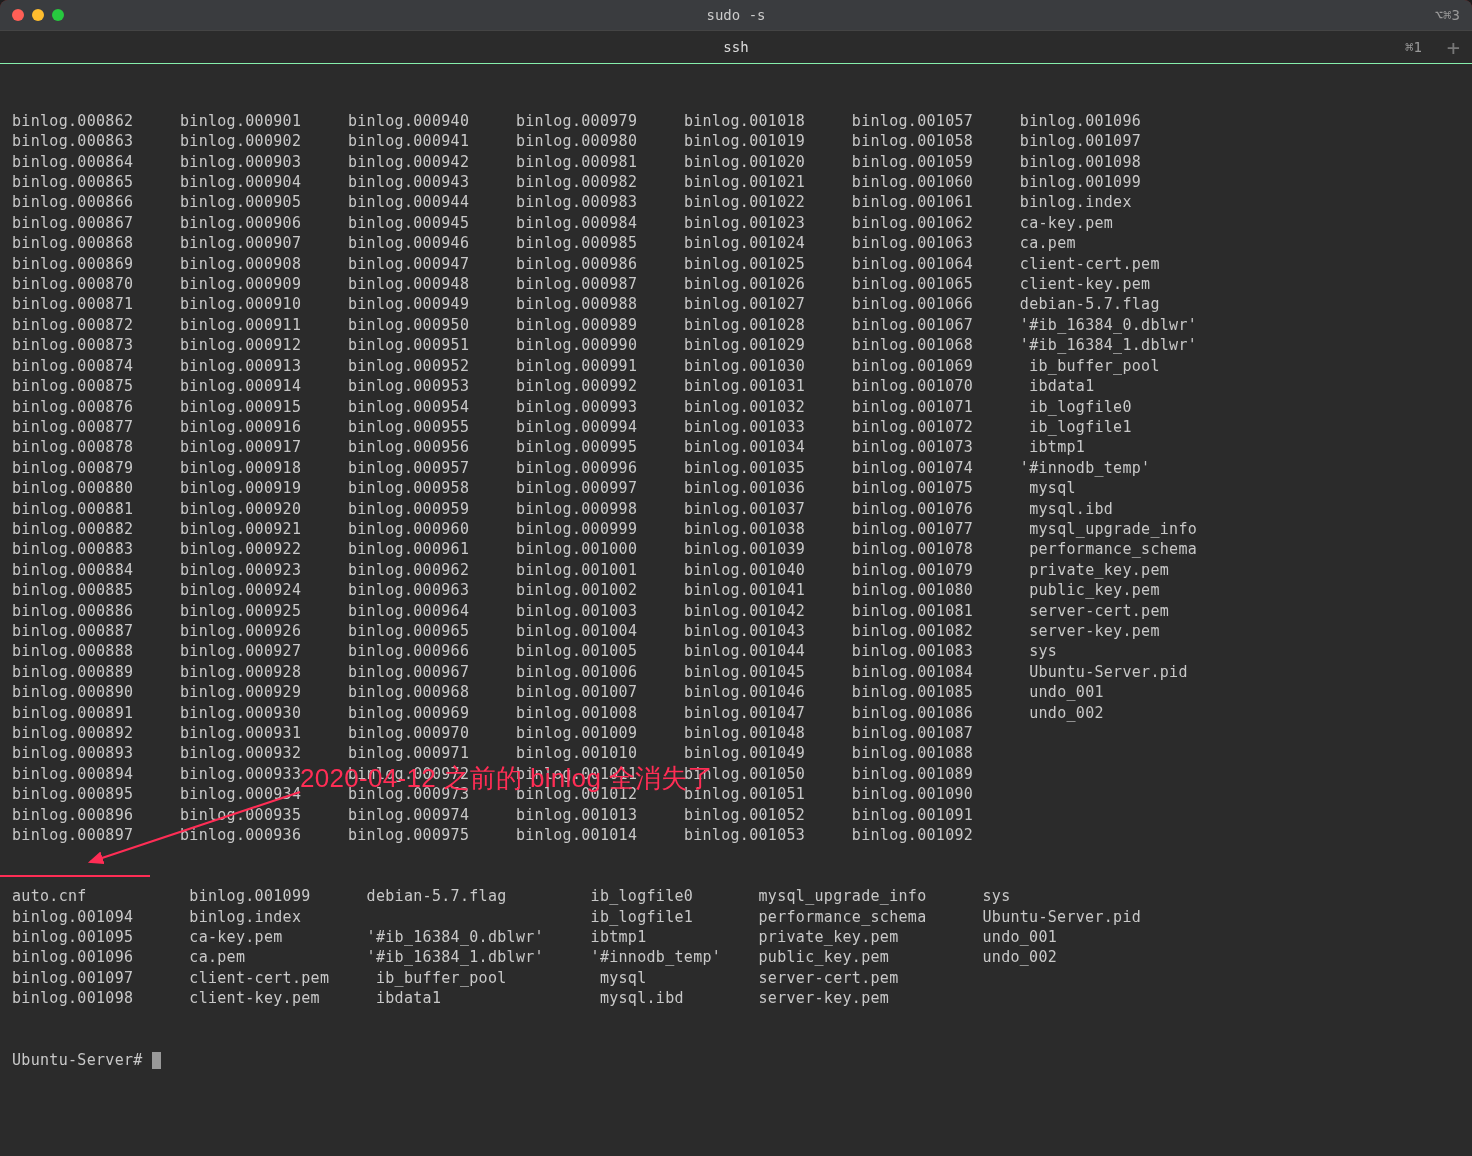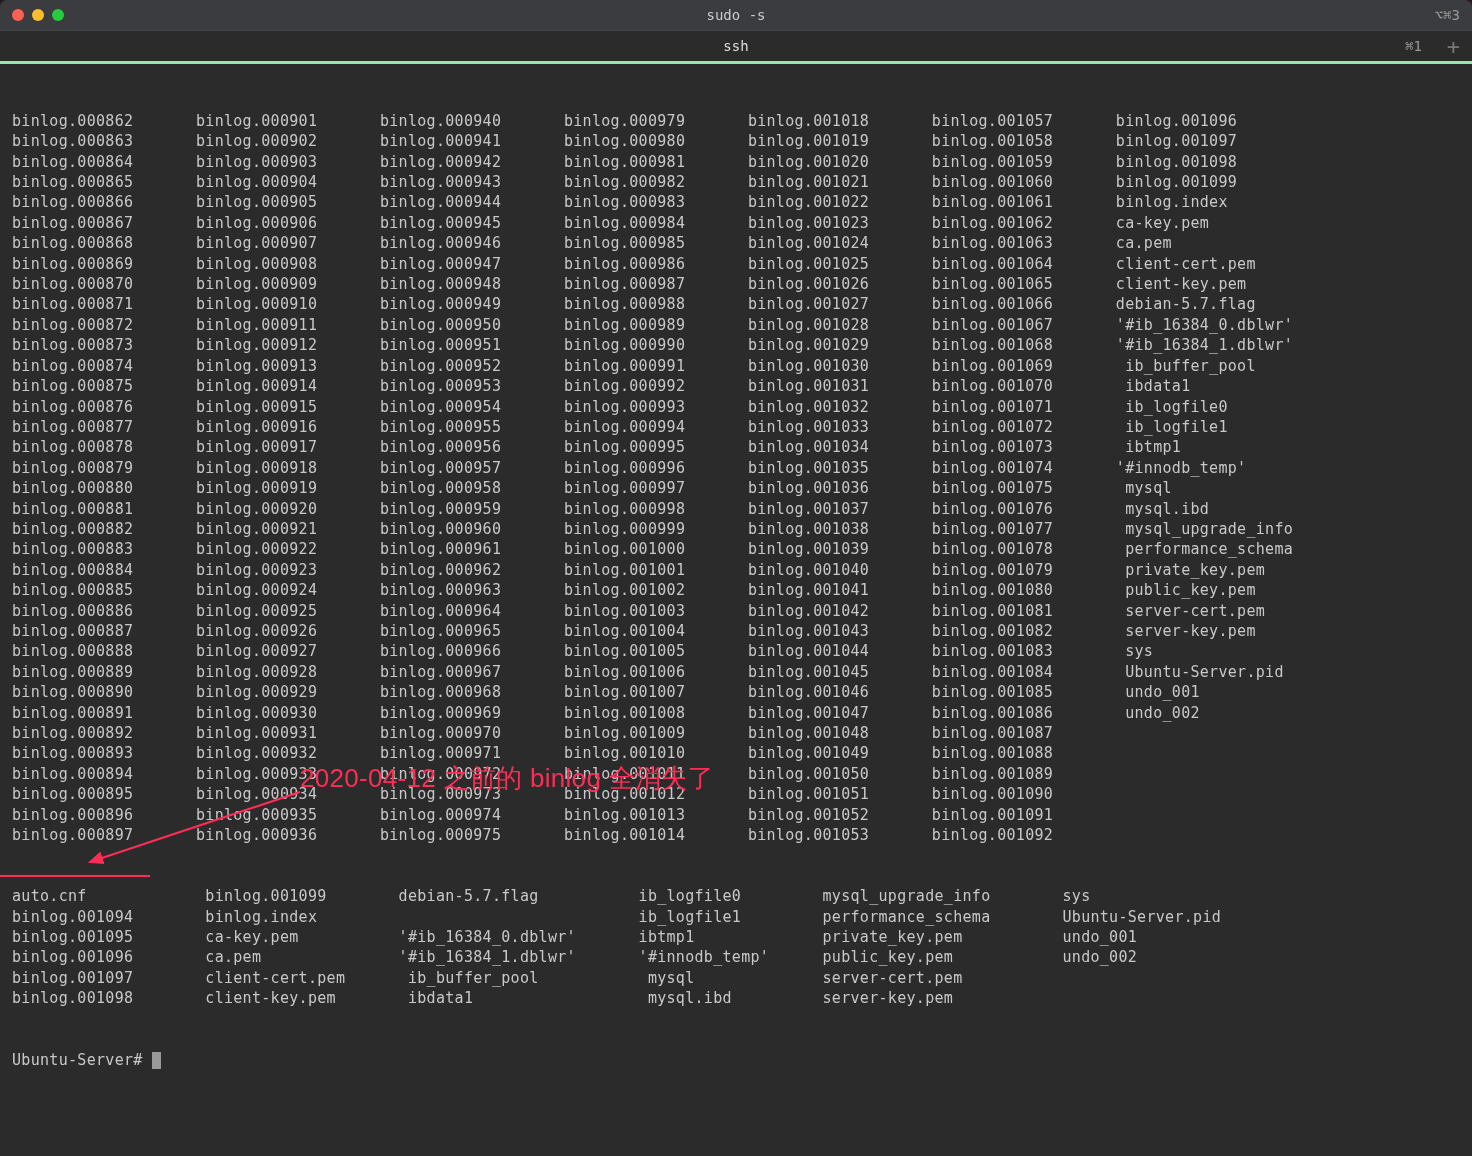--- a/index.html
+++ b/index.html
@@ -48,21 +48,21 @@
 .titlebar-right {
   position: absolute;
   right: 12px;
   color: #999;
   font-size: 14px;
 }
 .tabbar {
   height: 34px;
   background: #2b2b2b;
   border-top: 1px solid #444;
-  border-bottom: 3px solid #86efac;
+  border-bottom: 1px solid #86efac;
   display: flex;
   align-items: center;
   position: relative;
 }
 .tab {
   flex: 1;
   text-align: center;
   color: #ddd;
   font-size: 14px;
 }
@@ -86,21 +86,21 @@
   line-height: 20.4px;
   white-space: pre;
   color: #c8c8c8;
   font-size: 15px;
   letter-spacing: 0.3px;
   position: relative;
   overflow: hidden;
 }
 .cols {
   display: flex;
-  gap: 16px;
+  gap: 0;
 }
 .col {
   white-space: pre;
   flex: 0 0 auto;
 }
 .col span { display: block; }
 .prompt-line { display: block; }
 .prompt { color: #c8c8c8; }
 .cursor {
   display: inline-block;

